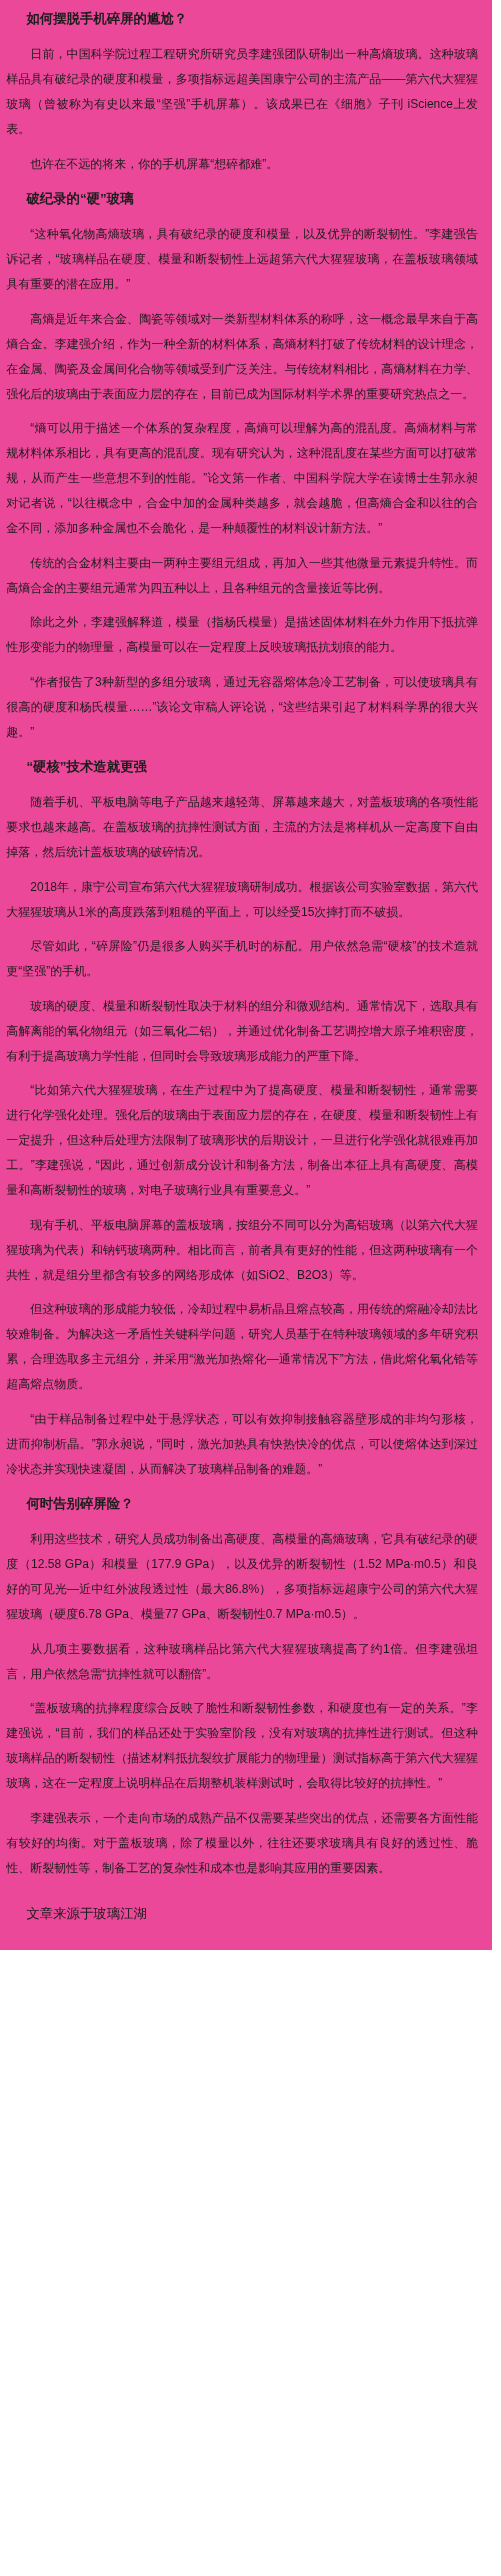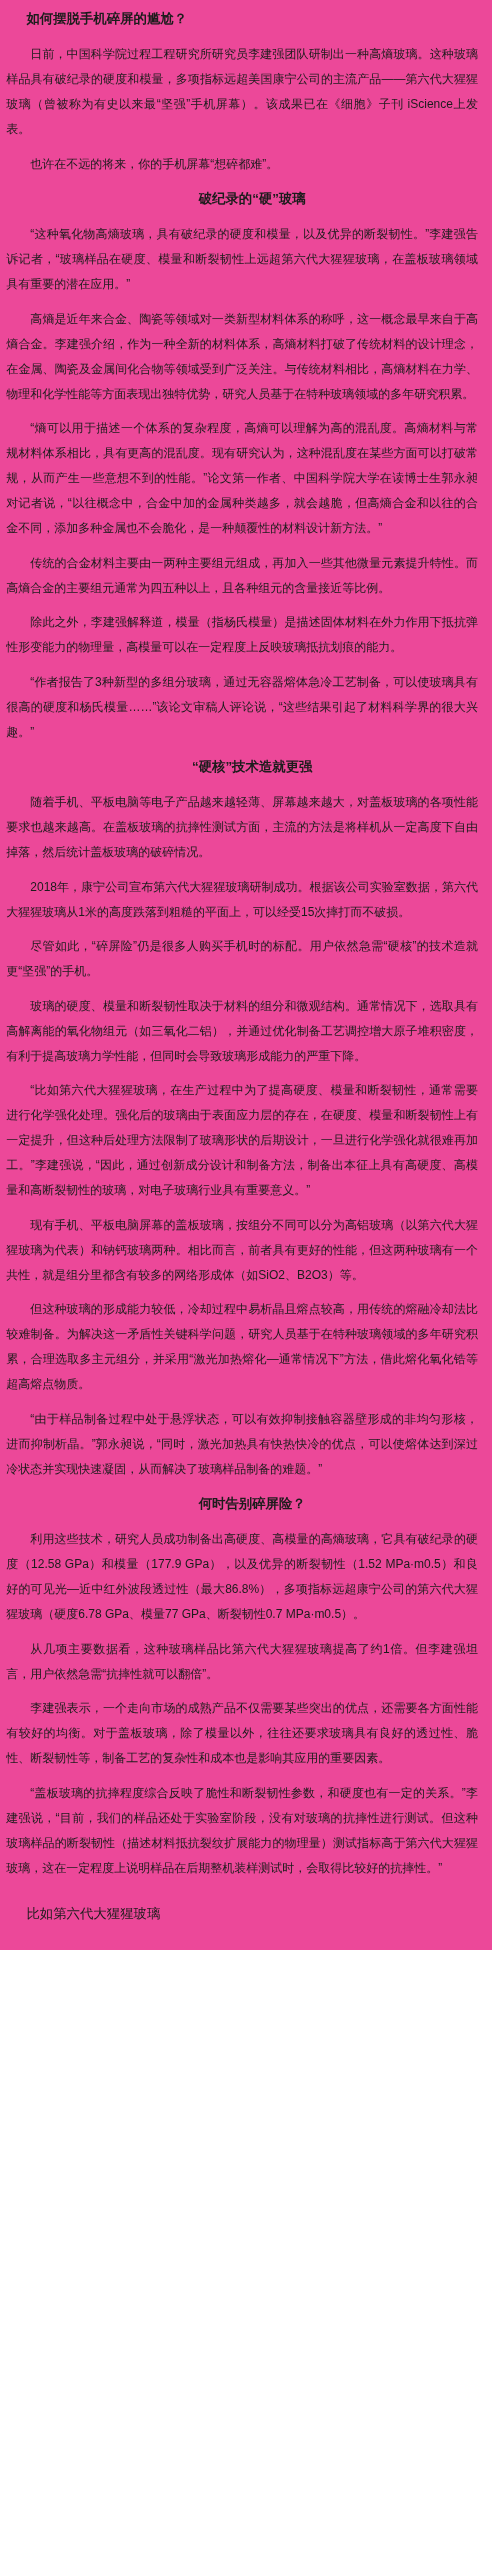--- a/index.html
+++ b/index.html
@@ -23,21 +23,20 @@
     line-height: 25px;
     margin: 0 0 11px 0;
     text-indent: 1.5em;
   }
   h2.heading {
     font-size: 13.4px;
     font-weight: bold;
     line-height: 25px;
     margin: 8px 0 11px 0;
     text-indent: 1.5em;
-    text-align: center;
   }
   p.para {
     font-size: 12px;
     line-height: 25px;
     margin: 0 0 9.5px 0;
     text-indent: 2em;
     text-align: justify;
   }
   p.source {
     font-size: 13.4px;
@@ -50,36 +49,36 @@
 <body>
 
 <div class="page">
   <h1 class="title">如何摆脱手机碎屏的尴尬？</h1>
 
   <div id="article-body">
       <p class="para">日前，中国科学院过程工程研究所研究员李建强团队研制出一种高熵玻璃。这种玻璃样品具有破纪录的硬度和模量，多项指标远超美国康宁公司的主流产品——第六代大猩猩玻璃（曾被称为有史以来最“坚强”手机屏幕）。该成果已在《细胞》子刊 iScience上发表。</p>
       <p class="para">也许在不远的将来，你的手机屏幕“想碎都难”。</p>
       <h2 class="heading">破纪录的“硬”玻璃</h2>
       <p class="para">“这种氧化物高熵玻璃，具有破纪录的硬度和模量，以及优异的断裂韧性。”李建强告诉记者，“玻璃样品在硬度、模量和断裂韧性上远超第六代大猩猩玻璃，在盖板玻璃领域具有重要的潜在应用。”</p>
-      <p class="para">高熵是近年来合金、陶瓷等领域对一类新型材料体系的称呼，这一概念最早来自于高熵合金。李建强介绍，作为一种全新的材料体系，高熵材料打破了传统材料的设计理念，在金属、陶瓷及金属间化合物等领域受到广泛关注。与传统材料相比，高熵材料在力学、物理和化学性能等方面表现出独特优势，研究人员基于在特种玻璃领域的多年研究积累。</p>
+      <p class="para">高熵是近年来合金、陶瓷等领域对一类新型材料体系的称呼，这一概念最早来自于高熵合金。李建强介绍，作为一种全新的材料体系，高熵材料打破了传统材料的设计理念，在金属、陶瓷及金属间化合物等领域受到广泛关注。与传统材料相比，高熵材料在力学、强化后的玻璃由于表面应力层的存在，目前已成为国际材料学术界的重要研究热点之一。</p>
       <p class="para">“熵可以用于描述一个体系的复杂程度，高熵可以理解为高的混乱度。高熵材料与常规材料体系相比，具有更高的混乱度。现有研究认为，这种混乱度在某些方面可以打破常规，从而产生一些意想不到的性能。”论文第一作者、中国科学院大学在读博士生郭永昶对记者说，“以往概念中，合金中加的金属种类越多，就会越脆，但高熵合金和以往的合金不同，添加多种金属也不会脆化，是一种颠覆性的材料设计新方法。”</p>
       <p class="para">传统的合金材料主要由一两种主要组元组成，再加入一些其他微量元素提升特性。而高熵合金的主要组元通常为四五种以上，且各种组元的含量接近等比例。</p>
       <p class="para">除此之外，李建强解释道，模量（指杨氏模量）是描述固体材料在外力作用下抵抗弹性形变能力的物理量，高模量可以在一定程度上反映玻璃抵抗划痕的能力。</p>
       <p class="para">“作者报告了3种新型的多组分玻璃，通过无容器熔体急冷工艺制备，可以使玻璃具有很高的硬度和杨氏模量……”该论文审稿人评论说，“这些结果引起了材料科学界的很大兴趣。”</p>
       <h2 class="heading">“硬核”技术造就更强</h2>
       <p class="para">随着手机、平板电脑等电子产品越来越轻薄、屏幕越来越大，对盖板玻璃的各项性能要求也越来越高。在盖板玻璃的抗摔性测试方面，主流的方法是将样机从一定高度下自由掉落，然后统计盖板玻璃的破碎情况。</p>
       <p class="para">2018年，康宁公司宣布第六代大猩猩玻璃研制成功。根据该公司实验室数据，第六代大猩猩玻璃从1米的高度跌落到粗糙的平面上，可以经受15次摔打而不破损。</p>
       <p class="para">尽管如此，“碎屏险”仍是很多人购买手机时的标配。用户依然急需“硬核”的技术造就更“坚强”的手机。</p>
       <p class="para">玻璃的硬度、模量和断裂韧性取决于材料的组分和微观结构。通常情况下，选取具有高解离能的氧化物组元（如三氧化二铝），并通过优化制备工艺调控增大原子堆积密度，有利于提高玻璃力学性能，但同时会导致玻璃形成能力的严重下降。</p>
       <p class="para">“比如第六代大猩猩玻璃，在生产过程中为了提高硬度、模量和断裂韧性，通常需要进行化学强化处理。强化后的玻璃由于表面应力层的存在，在硬度、模量和断裂韧性上有一定提升，但这种后处理方法限制了玻璃形状的后期设计，一旦进行化学强化就很难再加工。”李建强说，“因此，通过创新成分设计和制备方法，制备出本征上具有高硬度、高模量和高断裂韧性的玻璃，对电子玻璃行业具有重要意义。”</p>
       <p class="para">现有手机、平板电脑屏幕的盖板玻璃，按组分不同可以分为高铝玻璃（以第六代大猩猩玻璃为代表）和钠钙玻璃两种。相比而言，前者具有更好的性能，但这两种玻璃有一个共性，就是组分里都含有较多的网络形成体（如SiO2、B2O3）等。</p>
       <p class="para">但这种玻璃的形成能力较低，冷却过程中易析晶且熔点较高，用传统的熔融冷却法比较难制备。为解决这一矛盾性关键科学问题，研究人员基于在特种玻璃领域的多年研究积累，合理选取多主元组分，并采用“激光加热熔化—通常情况下”方法，借此熔化氧化锆等超高熔点物质。</p>
       <p class="para">“由于样品制备过程中处于悬浮状态，可以有效抑制接触容器壁形成的非均匀形核，进而抑制析晶。”郭永昶说，“同时，激光加热具有快热快冷的优点，可以使熔体达到深过冷状态并实现快速凝固，从而解决了玻璃样品制备的难题。”</p>
       <h2 class="heading">何时告别碎屏险？</h2>
       <p class="para">利用这些技术，研究人员成功制备出高硬度、高模量的高熵玻璃，它具有破纪录的硬度（12.58 GPa）和模量（177.9 GPa），以及优异的断裂韧性（1.52 MPa·m0.5）和良好的可见光—近中红外波段透过性（最大86.8%），多项指标远超康宁公司的第六代大猩猩玻璃（硬度6.78 GPa、模量77 GPa、断裂韧性0.7 MPa·m0.5）。</p>
       <p class="para">从几项主要数据看，这种玻璃样品比第六代大猩猩玻璃提高了约1倍。但李建强坦言，用户依然急需“抗摔性就可以翻倍”。</p>
+      <p class="para">“盖板玻璃的抗摔程度综合反映了脆性和断裂韧性参数，和硬度也有一定的关系。”李建强说，“目前，我们的样品还处于实验室阶段，没有对玻璃的抗摔性进行测试。但这种玻璃样品的断裂韧性（描述材料抵抗裂纹扩展能力的物理量）测试指标高于第六代大猩猩玻璃，这在一定程度上说明样品在后期整机装样测试时，会取得比较好的抗摔性。”</p>
       <p class="para">李建强表示，一个走向市场的成熟产品不仅需要某些突出的优点，还需要各方面性能有较好的均衡。对于盖板玻璃，除了模量以外，往往还要求玻璃具有良好的透过性、脆性、断裂韧性等，制备工艺的复杂性和成本也是影响其应用的重要因素。</p>
-      <p class="para">“盖板玻璃的抗摔程度综合反映了脆性和断裂韧性参数，和硬度也有一定的关系。”李建强说，“目前，我们的样品还处于实验室阶段，没有对玻璃的抗摔性进行测试。但这种玻璃样品的断裂韧性（描述材料抵抗裂纹扩展能力的物理量）测试指标高于第六代大猩猩玻璃，这在一定程度上说明样品在后期整机装样测试时，会取得比较好的抗摔性。”</p>
     </div>
 
-  <p class="source">比如第六代大猩猩玻璃</p>
+  <p class="source">文章来源于玻璃江湖</p>
 </div>
 
 
 </body></html>

